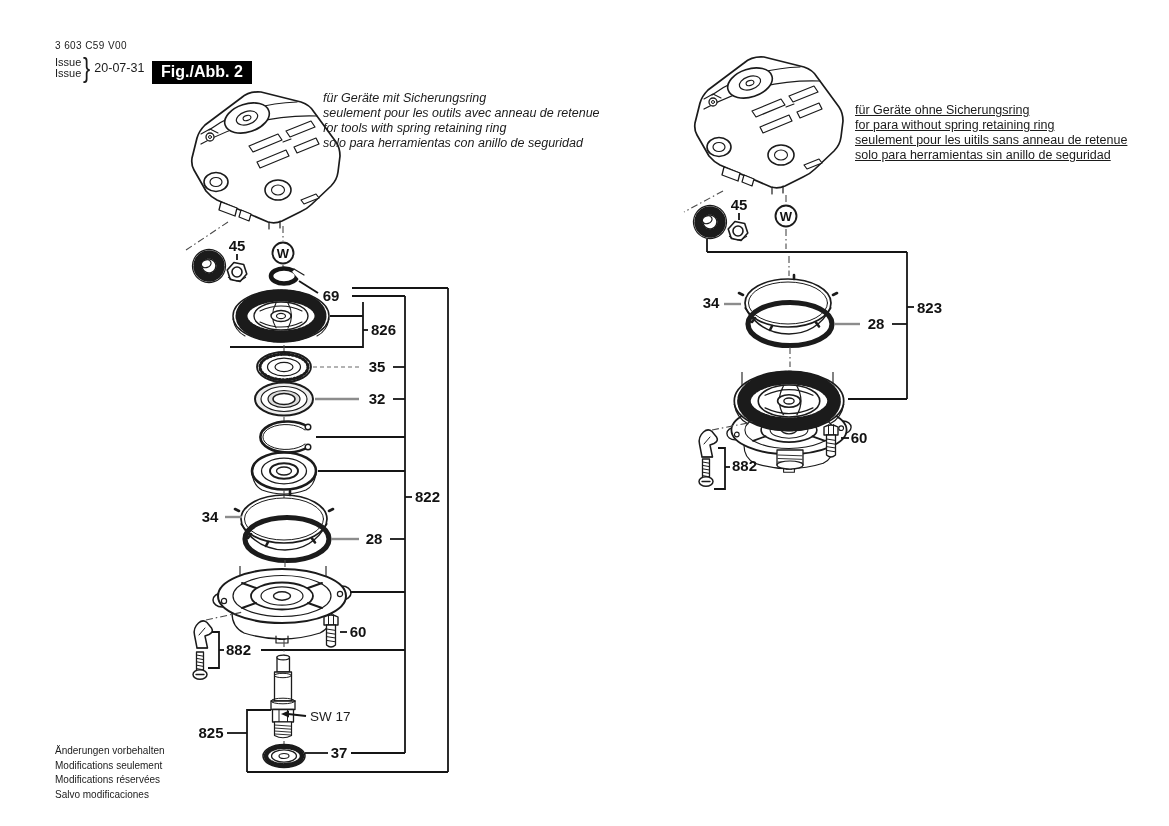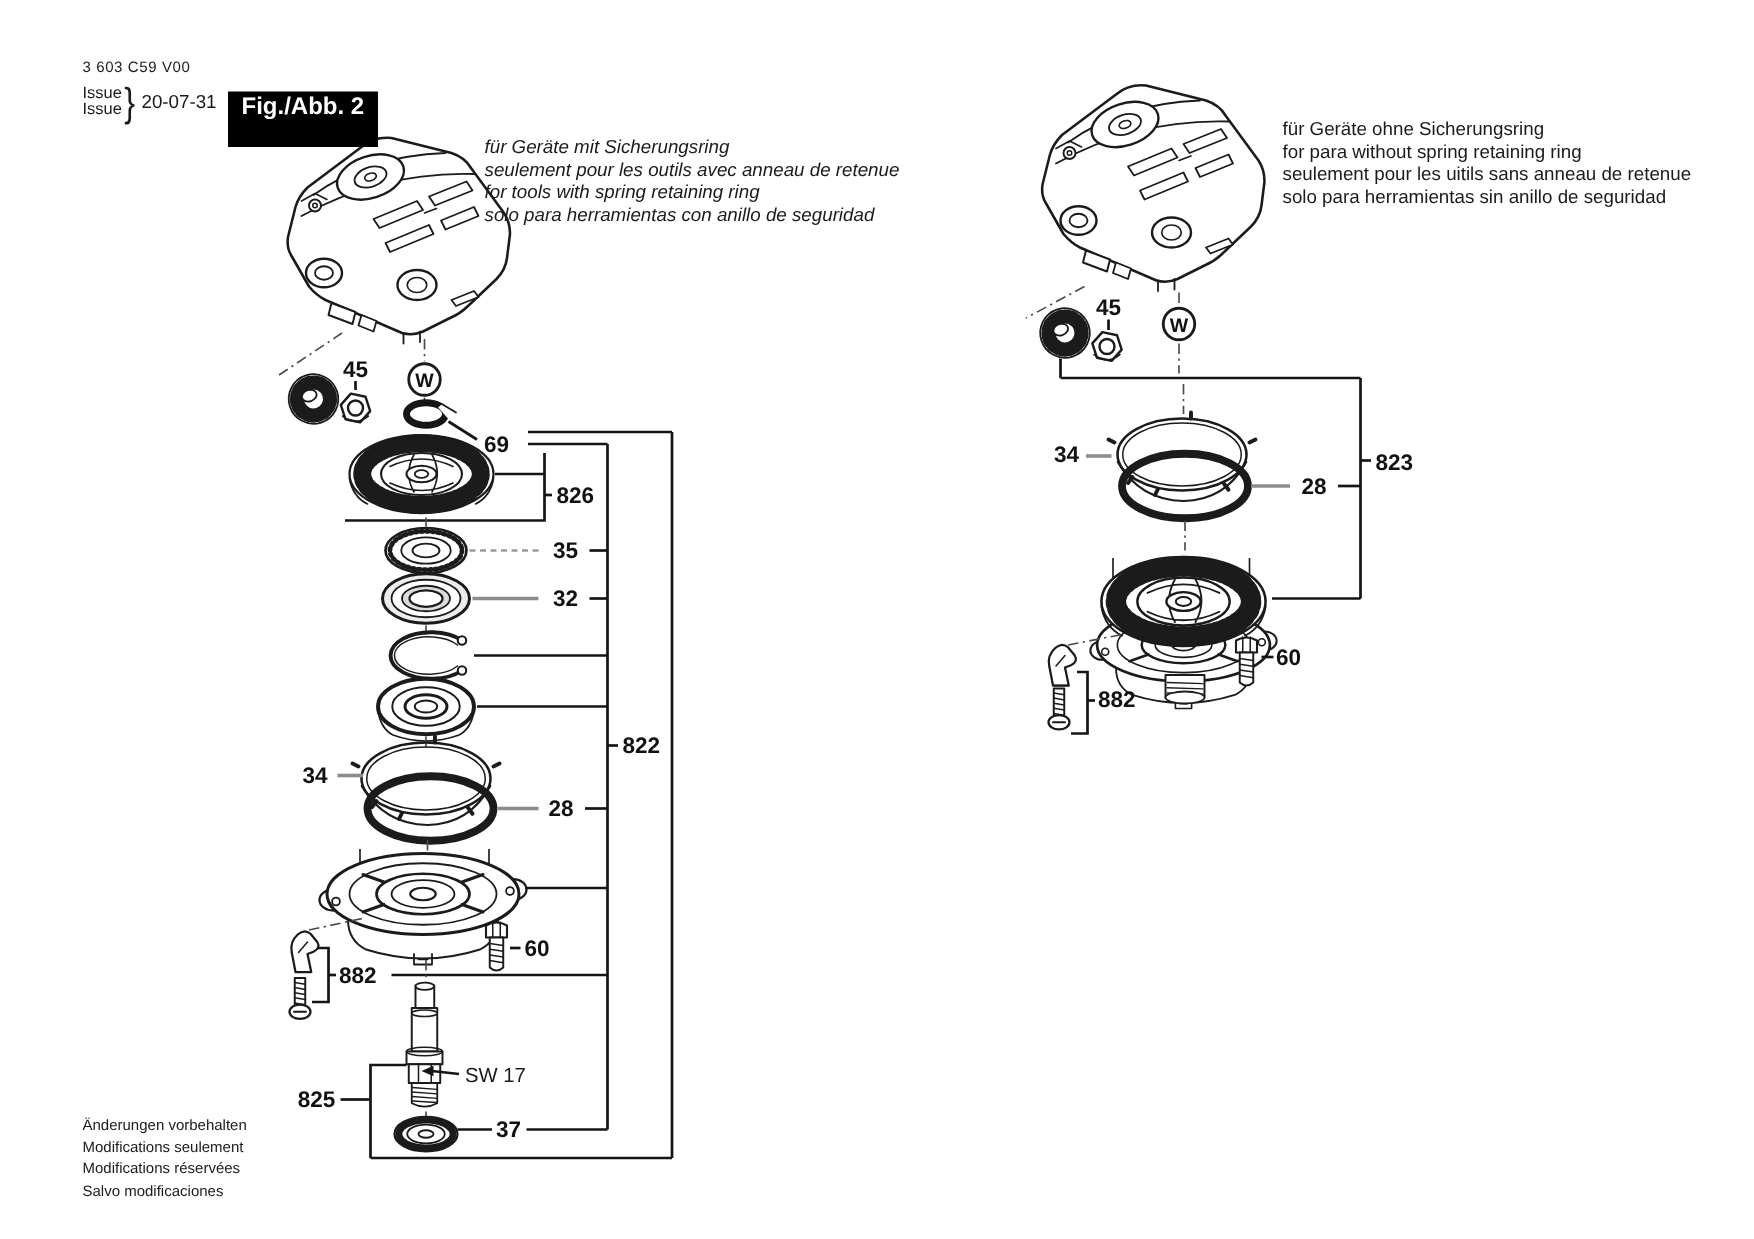--- a/index.html
+++ b/index.html
@@ -6,24 +6,24 @@
   body{font-family:"Liberation Sans","DejaVu Sans",sans-serif;color:#1b1b1b;}
   .page{position:relative;width:1169px;height:826px;background:#fff;overflow:hidden;}
   .page svg{position:absolute;left:0;top:0;}
   .abs{position:absolute;}
   .doc-num{left:55px;top:40px;font-size:10px;letter-spacing:.4px;}
   .issue-block{left:55px;top:56px;display:flex;align-items:center;}
   .issue-col{display:flex;flex-direction:column;font-size:11px;line-height:11.5px;}
   .brace{font-size:27px;font-weight:300;line-height:24px;margin-left:1px;transform:scaleX(.8);}
   .date{font-size:12.5px;margin-left:3px;}
   .figbox{left:152px;top:61px;background:#000;color:#fff;font-size:16px;font-weight:700;
-          padding:2px 9px 17px 9px;line-height:18px;}
+          padding:2px 9px 3px 9px;line-height:18px;}
   .note{font-size:12.5px;line-height:15px;white-space:nowrap;}
   .note-left{left:323px;top:91px;font-style:italic;}
-  .note-right{left:855px;top:79px;}
+  .note-right{left:855px;top:103px;text-decoration:underline;}
   .footer{left:55px;top:744px;font-size:10px;line-height:14.5px;}
   
   .e{stroke:#1b1b1b;stroke-linejoin:round;stroke-linecap:round;}
   .leader{stroke:#151515;stroke-width:1.8;fill:none;}
   .leadgray{stroke:#8c8c8c;stroke-width:2.4;fill:none;}
   .leaddash{stroke:#9a9a9a;stroke-width:1.6;stroke-dasharray:4 3;fill:none;}
   .dashdot{stroke:#4a4a4a;stroke-width:1.1;stroke-dasharray:7 3 1.5 3;fill:none;}
   .thinv{stroke:#1b1b1b;stroke-width:1.1;fill:none;}
   text.lbl{font:700 15px "Liberation Sans","DejaVu Sans",sans-serif;fill:#121212;}
   text.lblsm{font:700 13px "Liberation Sans","DejaVu Sans",sans-serif;fill:#121212;}

